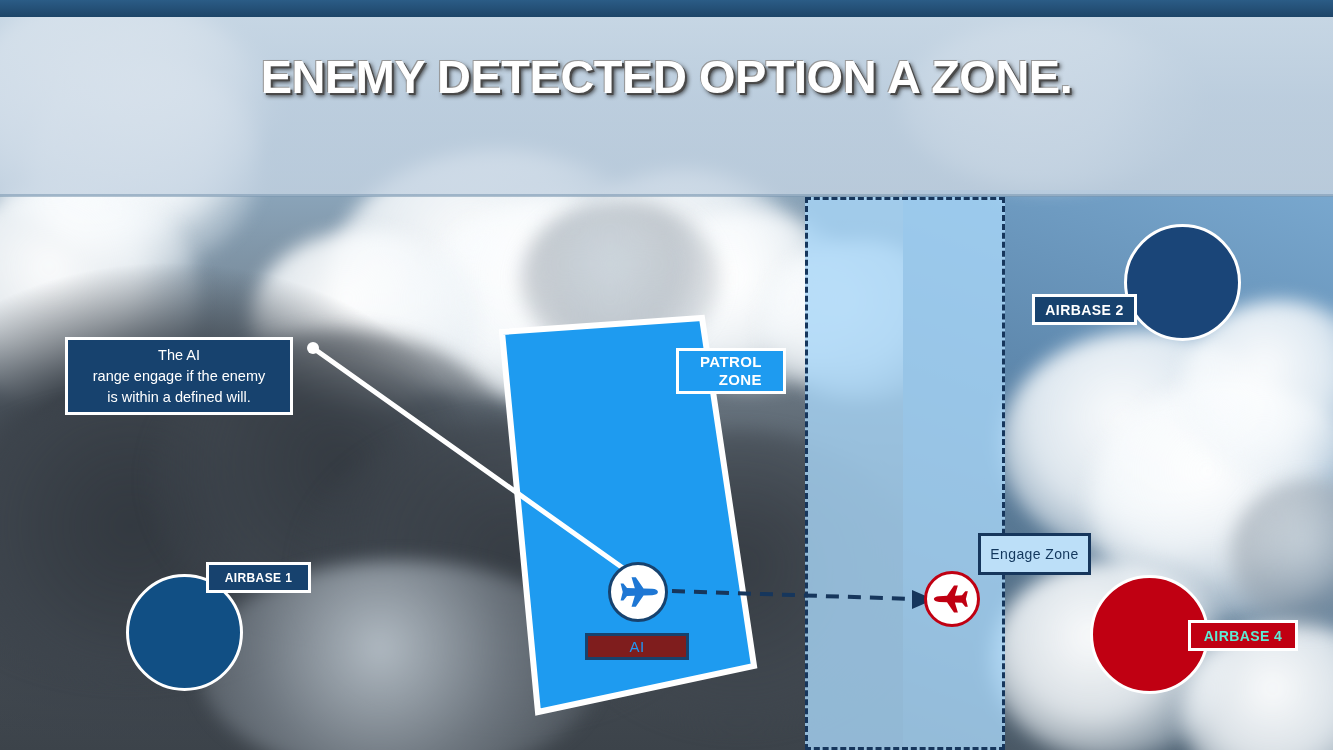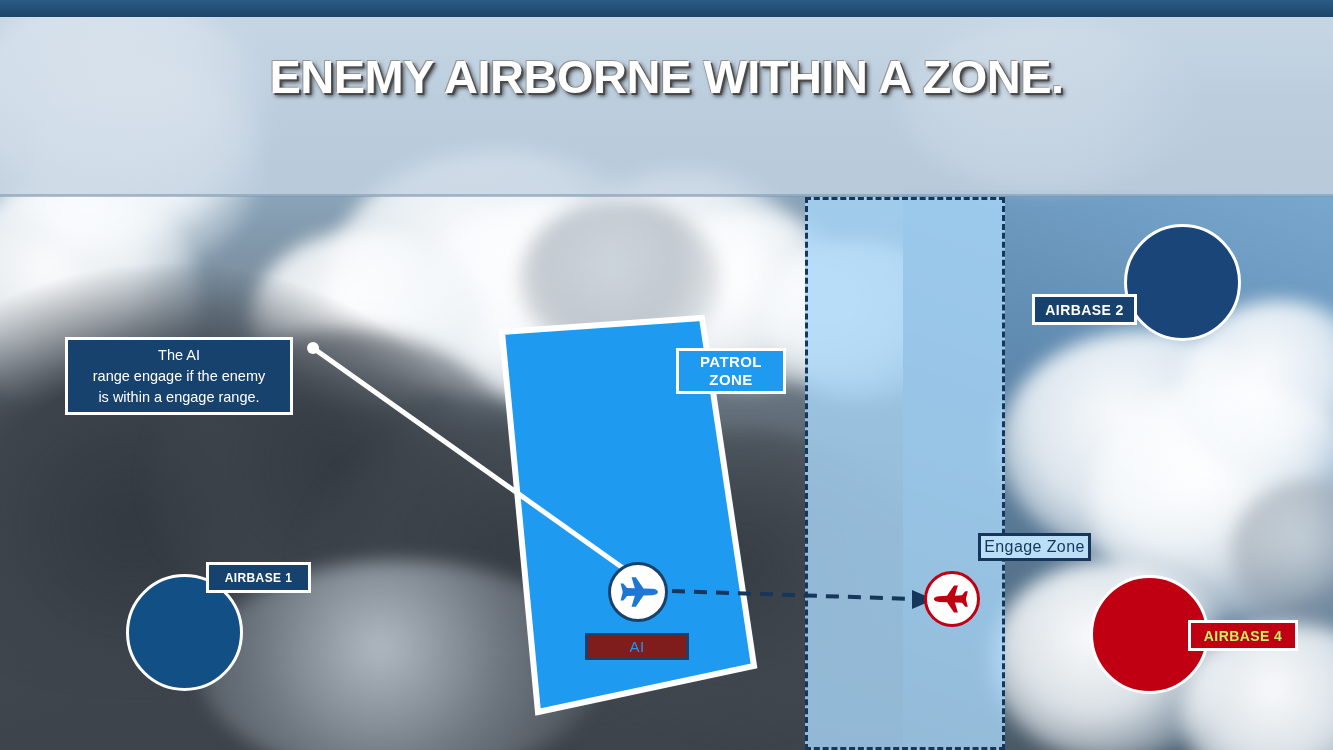--- a/index.html
+++ b/index.html
@@ -39,32 +39,32 @@
   .patrol-zone{position:absolute;left:470px;top:300px;width:320px;height:430px;}
 
   
   .base{position:absolute;border-radius:50%;border:3px solid #ffffff;box-sizing:border-box;}
   #base1{left:126px;top:574px;width:117px;height:117px;background:#114f84;}
   #base2{left:1124px;top:224px;width:117px;height:117px;background:#1a4578;}
   #base4{left:1090px;top:575px;width:119px;height:119px;background:#c00012;}
 
   
   .chip{position:absolute;box-sizing:border-box;display:flex;align-items:center;justify-content:center;
-     text-align:center;font-weight:bold;letter-spacing:.4px;}
+     text-align:right;font-weight:bold;letter-spacing:.4px;}
   .chip-navy{background:#17426e;border:3px solid #ffffff;color:#ffffff;}
-  .chip-red{background:#c00012;border:3px solid #ffffff;color:#bef264;}
+  .chip-red{background:#c00012;border:3px solid #ffffff;color:#5eead4;}
   .chip-blue{background:#1e9bf0;border:3px solid #ffffff;color:#ffffff;}
   .chip-lite{background:#bcdff8;border:3px solid #16365c;color:#12375d;}
   .chip-white{background:#7f1d1d;border:3px solid #17426e;color:#2196f3;}
 
   #lbl-base1{left:206px;top:562px;width:105px;height:31px;font-size:12px;}
   #lbl-base2{left:1032px;top:294px;width:105px;height:31px;font-size:14px;}
   #lbl-base4{left:1188px;top:620px;width:110px;height:31px;font-size:14px;}
   #lbl-patrol{left:676px;top:348px;width:110px;height:46px;font-size:15px;line-height:18px;}
-  #lbl-engage{left:978px;top:533px;width:113px;height:28px;font-size:16px;font-weight:normal;}
+  #lbl-engage{left:978px;top:533px;width:113px;height:42px;font-size:14px;font-weight:normal;}
   #lbl-ai{left:585px;top:633px;width:104px;height:27px;font-size:15px;font-weight:normal;}
 
   
   .callout{position:absolute;left:65px;top:337px;width:228px;height:78px;
      background:#17426e;border:3px solid #ffffff;box-sizing:border-box;
      display:flex;align-items:center;justify-content:center;
      color:#ffffff;font-size:14.5px;line-height:21px;text-align:center;}
 
   
   .jet{position:absolute;border-radius:50%;background:#ffffff;box-sizing:border-box;
@@ -110,21 +110,21 @@
 
     <div class="cl cw" style="left:900px;top:20px;width:300px;height:170px;opacity:.55;"></div>
     <div class="cl cw" style="left:60px;top:20px;width:220px;height:160px;opacity:.5;"></div>
   </div>
 
   <div class="topbar"></div>
   <div class="header-wash"></div>
   <div class="header-rule"></div>
 
   <div class="title">
-    <div>ENEMY AIRBORNE WITHIN A ZONE.</div>
+    <div>ENEMY DETECTED OPTION A ZONE.</div>
   </div>
 
   <div class="engage-zone"></div>
 
   <svg class="patrol-zone" viewBox="0 0 320 430">
     <polygon points="32,32 232,18 284,366 68,412" fill="#1e9bf0" stroke="#ffffff" stroke-width="6"></polygon>
   </svg>
 
   <div class="base" id="base1"></div>
   <div class="base" id="base2"></div>
@@ -153,21 +153,21 @@
       <g fill="#c00012" transform="rotate(-90 32 32)">
         <path d="M32 3 c2.6 0 4.2 3.4 4.6 8.4 l.6 12.6 16.4 11.2 v6.2 L37.4 36.6 l.5 11.4 6.6 5.2 v4.1 L32 54.2 l-12.5 3.1 v-4.1 l6.6-5.2 .5-11.4 L10.4 41.4 v-6.2 l16.4-11.2 .6-12.6 C27.8 6.4 29.4 3 32 3 z"></path>
       </g>
     </svg>
   </div>
 
   <div class="callout">
     <div>
       <div>The AI</div>
       <div>range engage if the enemy</div>
-      <div>is within a engage range.</div>
+      <div>is within a defined will.</div>
     </div>
   </div>
 
   <div class="chip chip-navy" id="lbl-base1">AIRBASE 1</div>
   <div class="chip chip-navy" id="lbl-base2">AIRBASE 2</div>
   <div class="chip chip-red" id="lbl-base4">AIRBASE 4</div>
 
   <div class="chip chip-blue" id="lbl-patrol">
     <div>
       <div>PATROL</div>

